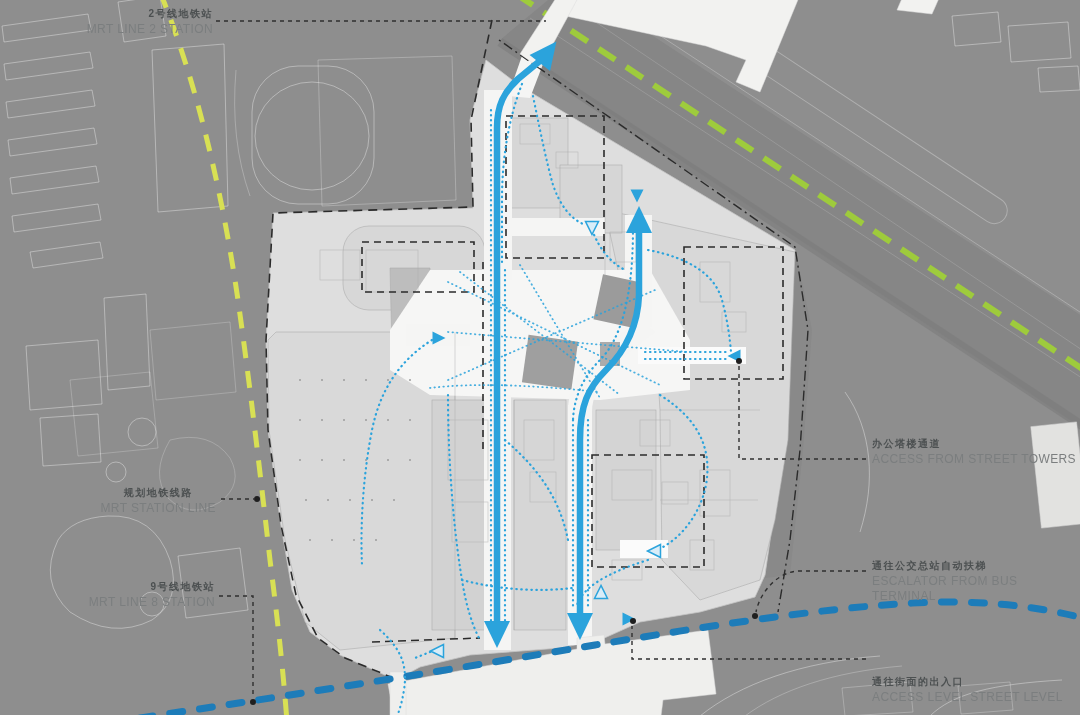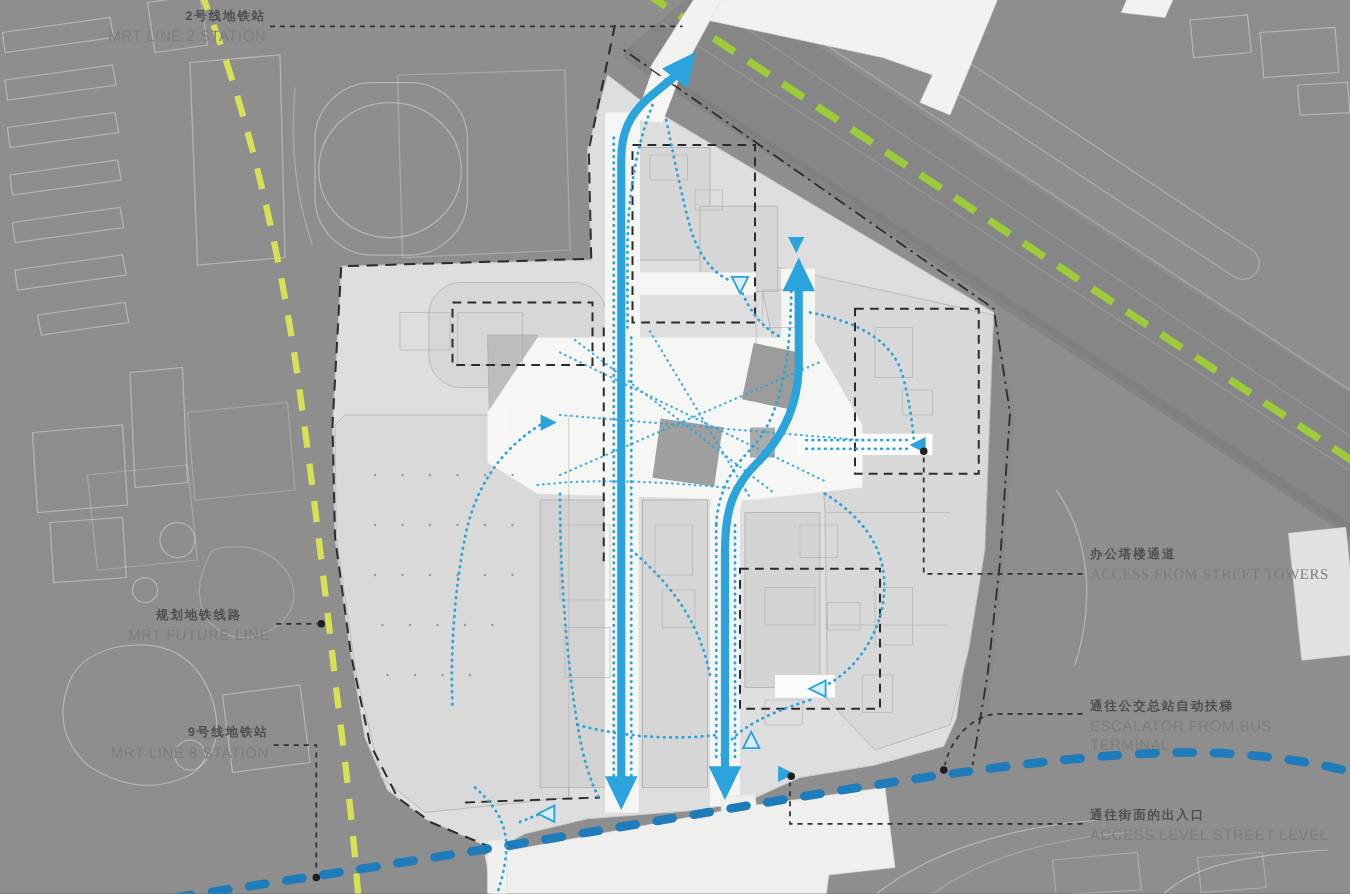--- a/index.html
+++ b/index.html
@@ -259,36 +259,36 @@
   </g>
 </svg>
 
 <div class="anno ra" style="right:867px;top:8px;">
   <span class="cn">2号线地铁站</span>
   <span class="en">MRT LINE 2 STATION</span>
 </div>
 
 <div class="anno ra" style="right:864px;top:487px;text-align:center;">
   <span class="cn">规划地铁线路</span>
-  <span class="en">MRT FUTURE LINE</span>
+  <span class="en">MRT STATION LINE</span>
 </div>
 
 <div class="anno ra" style="right:865px;top:581px;">
   <span class="cn">9号线地铁站</span>
   <span class="en">MRT LINE 8 STATION</span>
 </div>
 
-<div class="anno" style="left:872px;top:438px;font-family:Liberation Serif, serif;">
+<div class="anno" style="left:872px;top:438px;">
   <span class="cn">办公塔楼通道</span>
   <span class="en">ACCESS FROM STREET TOWERS</span>
 </div>
 
 <div class="anno" style="left:872px;top:560px;">
   <span class="cn">通往公交总站自动扶梯</span>
   <span class="en">ESCALATOR FROM BUS TERMINAL</span>
 </div>
 
-<div class="anno" style="left:872px;top:647px;">
+<div class="anno" style="left:872px;top:676px;">
   <span class="cn">通往街面的出入口</span>
   <span class="en">ACCESS LEVEL STREET LEVEL</span>
 </div>
 
 </div>
 
 </body></html>

